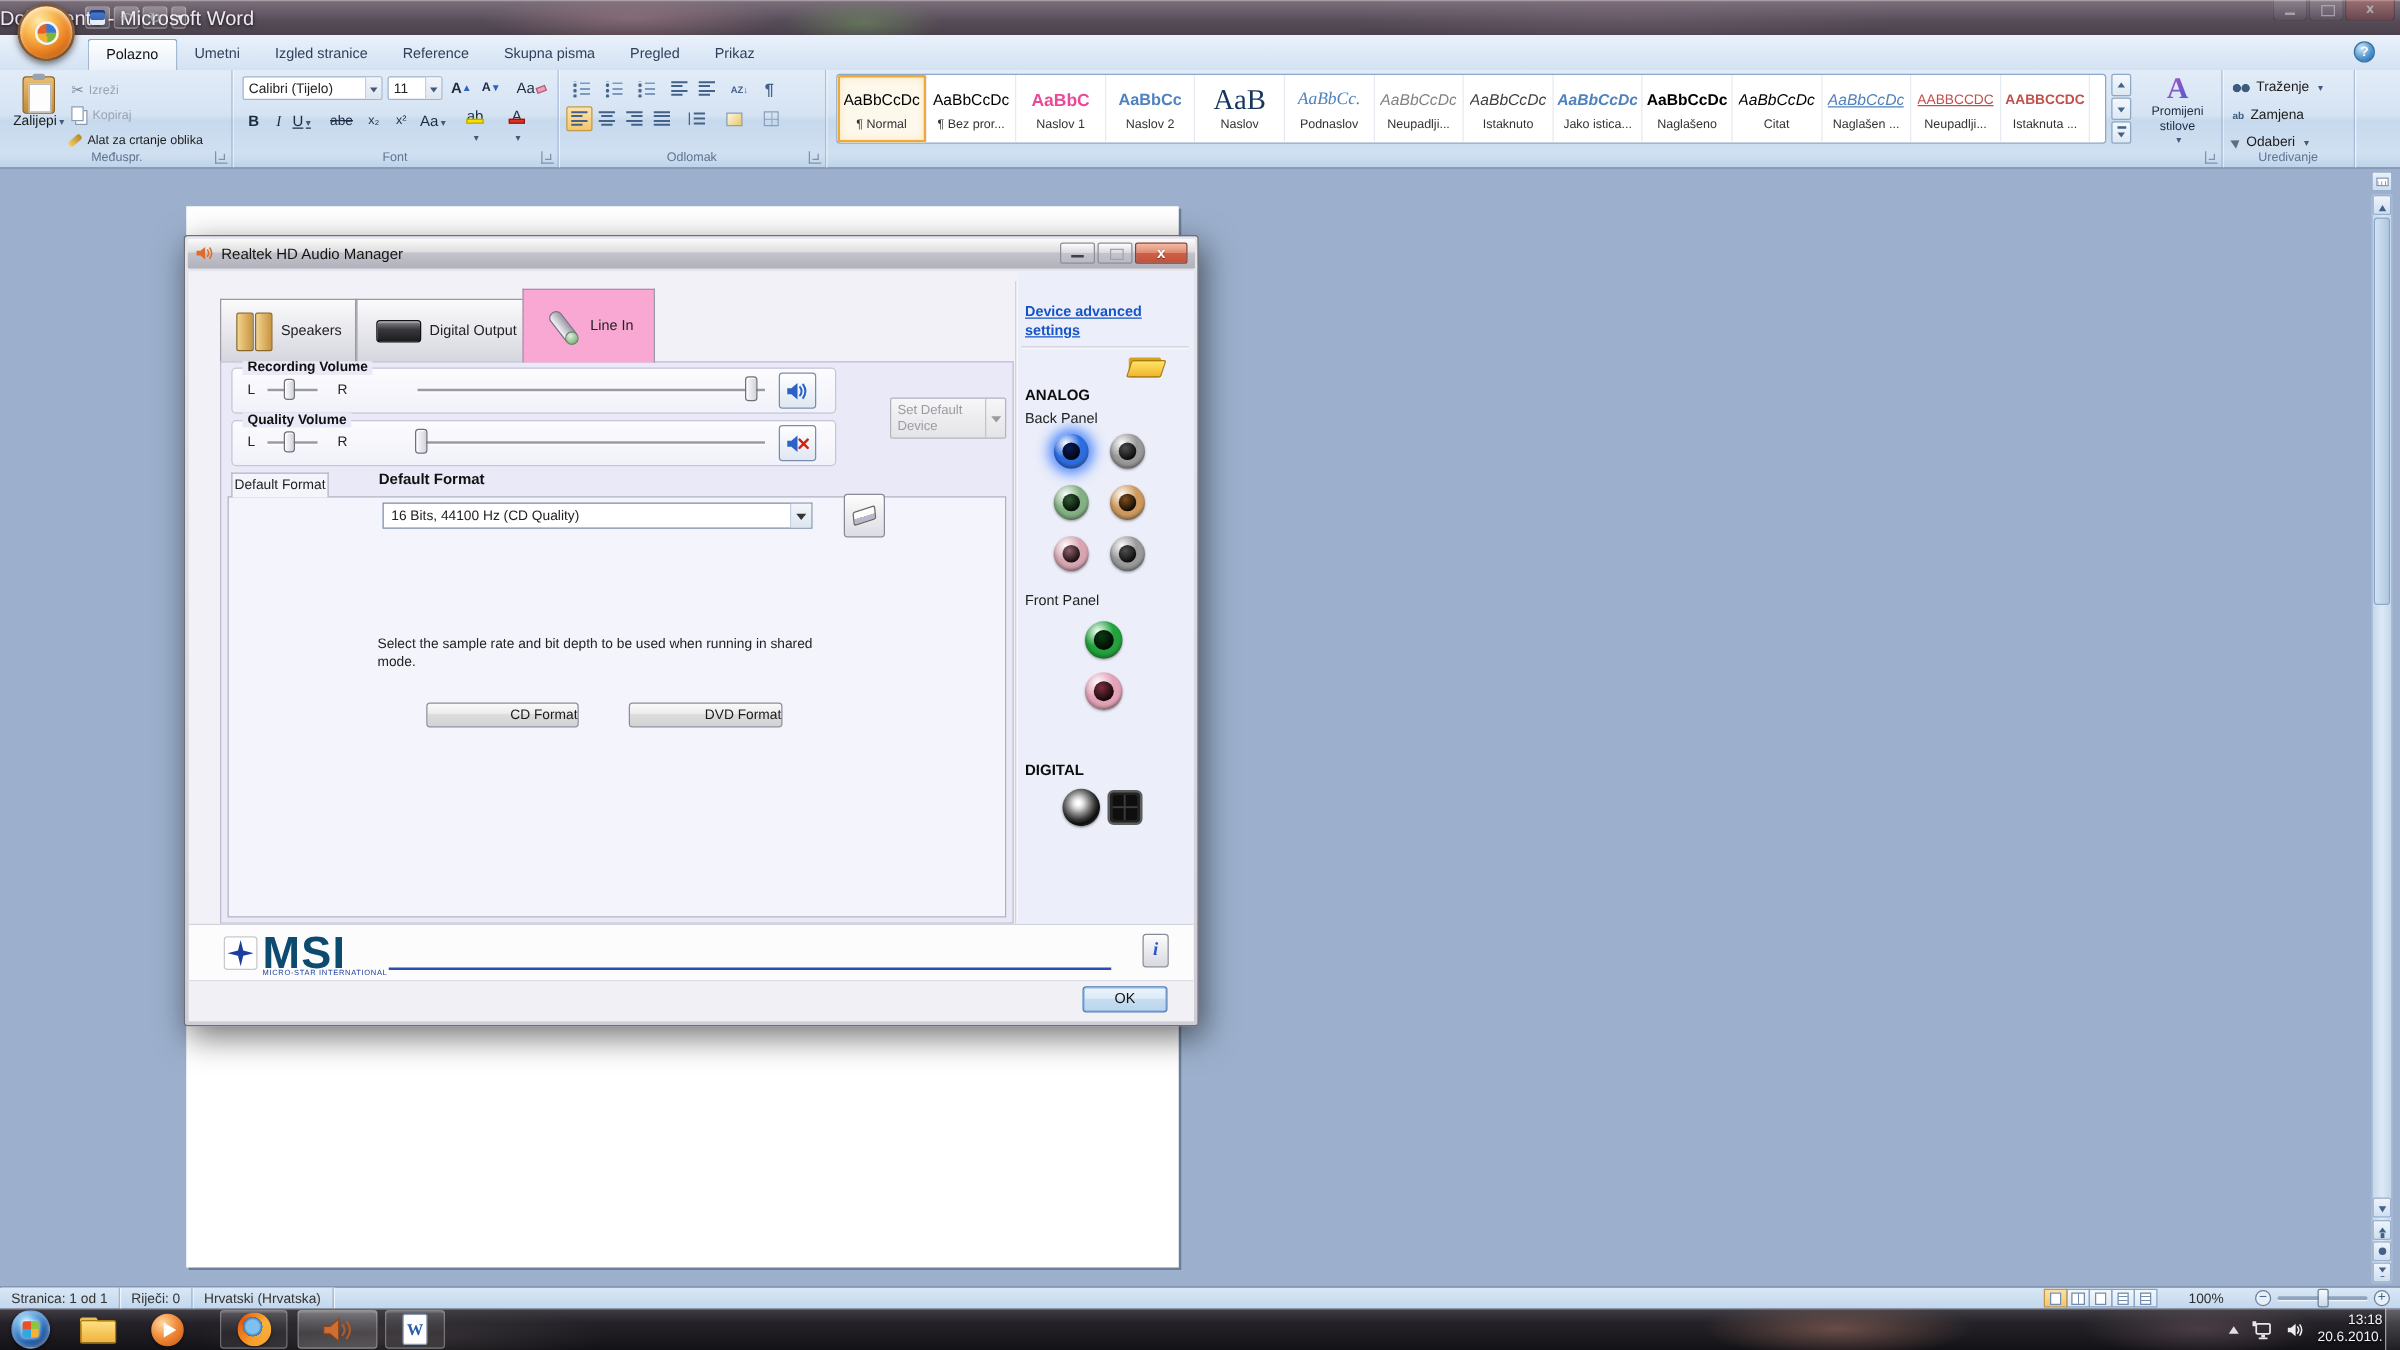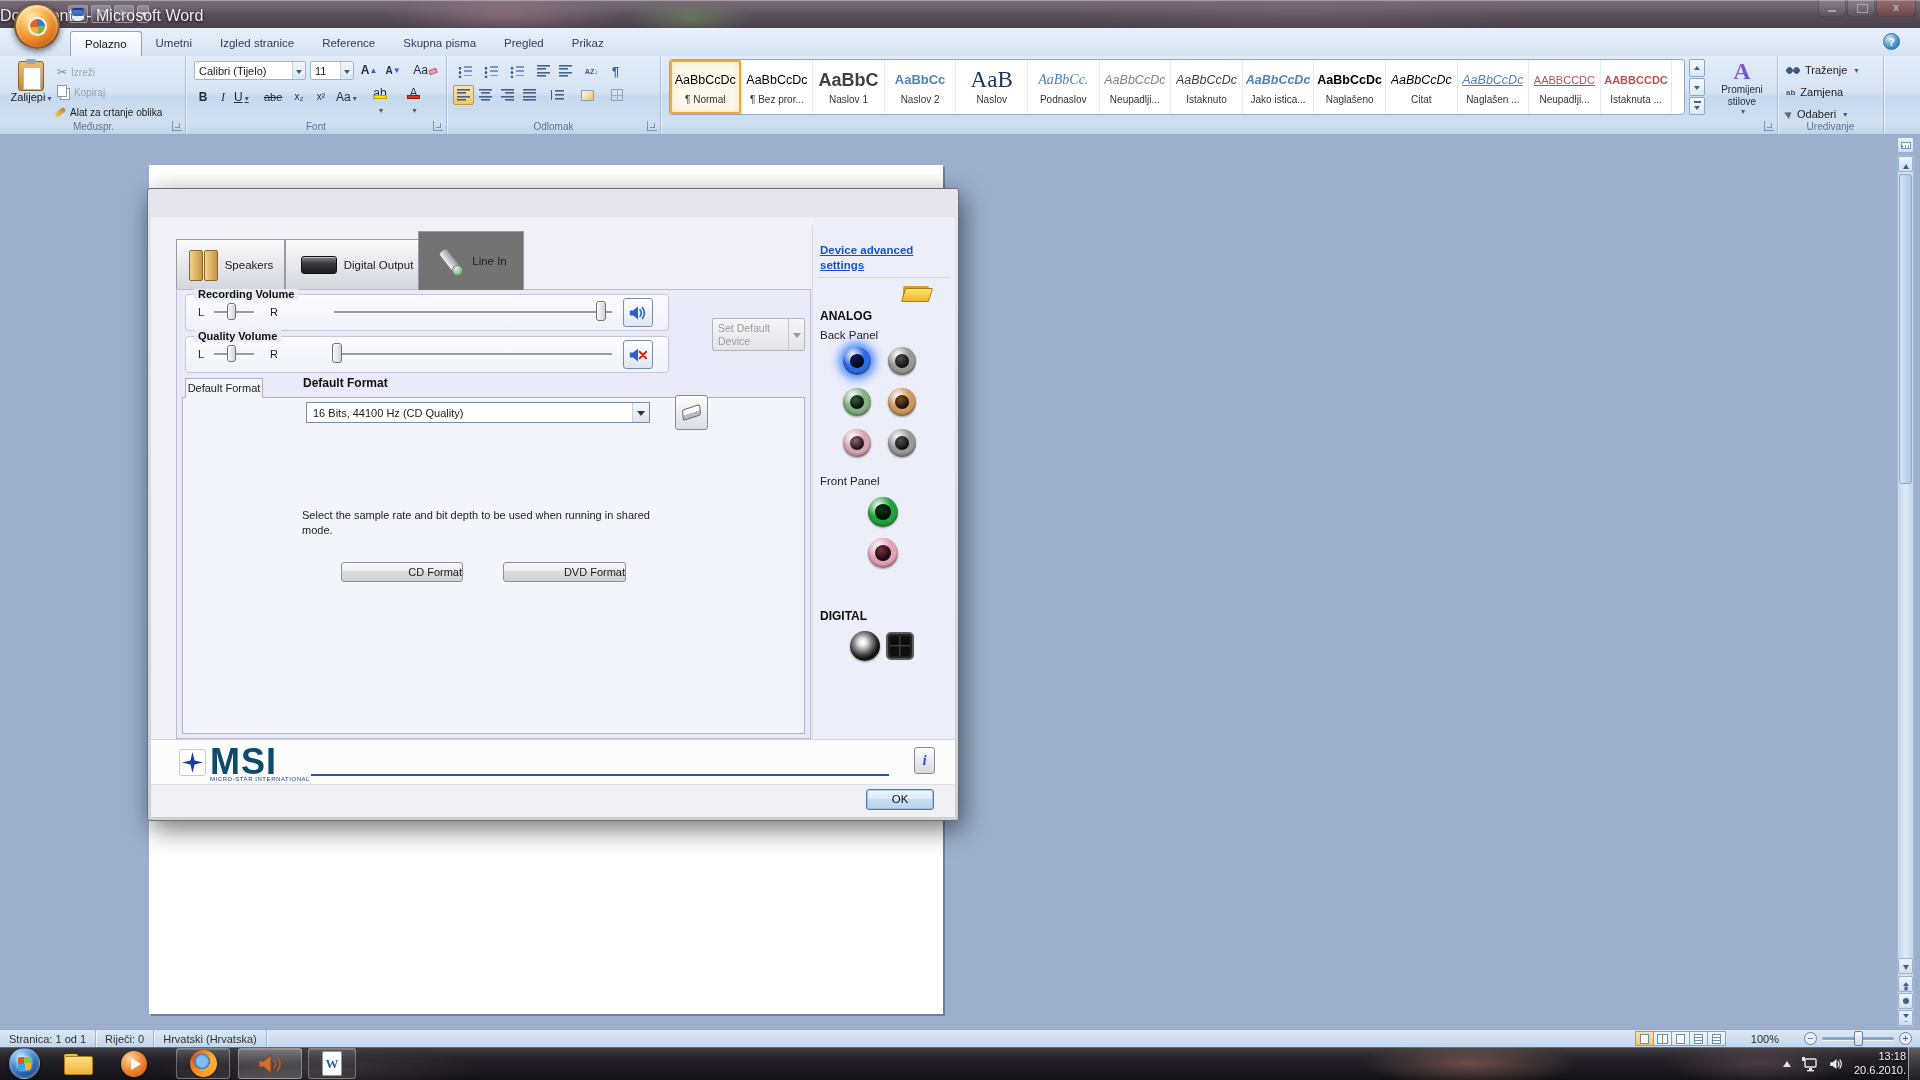--- a/index.html
+++ b/index.html
@@ -132,21 +132,21 @@
   .ico-ls::before{content:"";position:absolute;left:0;top:1px;width:1.6px;height:10px;background:#44618a;}
 
   
   .gallery{position:absolute;left:8px;top:3px;width:1016px;height:56px;background:#fff;
     border:1px solid #8da8c6;border-radius:3px;display:flex;overflow:hidden;}
   .stylecell{width:71.6px;border-right:1px solid #e6ebf2;display:flex;flex-direction:column;
     align-items:center;justify-content:center;flex:none;}
   .stylecell.sel{box-shadow:inset 0 0 0 2px #f0a838, inset 0 0 8px #f8d890;background:#fdf8ec;border-radius:2px;}
   .sprev{font-size:12.5px;color:#000;height:28px;line-height:28px;white-space:nowrap;overflow:hidden;}
   .sname{font-size:10px;color:#333;height:15px;white-space:nowrap;overflow:hidden;}
-  .p3{font-weight:bold;color:#404040;font-size:18px;}
+  .p3{font-weight:bold;color:#ec4899;font-size:14px;}
   .p4{font-weight:bold;color:#4f81bd;font-size:13px;}
   .p5{font-family:"Liberation Serif",serif;font-size:23px;color:#17365d;}
   .p6{font-family:"Liberation Serif",serif;font-style:italic;color:#4f81bd;font-size:14px;}
   .p7{font-style:italic;color:#828282;}
   .p8{font-style:italic;color:#3f3f3f;}
   .p9{font-style:italic;font-weight:bold;color:#4f81bd;}
   .p10{font-weight:bold;}
   .p11{font-style:italic;}
   .p12{font-style:italic;color:#4f81bd;text-decoration:underline;}
   .p13{color:#c0504d;text-decoration:underline;font-size:11px;}
@@ -230,21 +230,21 @@
   .wbtn.min::after{content:"";position:absolute;left:8px;right:8px;bottom:4px;height:2px;background:#3f3f46;}
   .wbtn.max::after{content:"";position:absolute;left:9px;top:4px;width:9px;height:7px;border:1px solid #a2a2ac;}
   .wbtn.cls{width:42px;border-color:#8a4030;
     background:linear-gradient(#f4bca8,#e08a70 48%,#ce5f46 52%,#c4523a);}
   .wbtn.cls::after{content:"x";position:absolute;width:100%;text-align:center;top:0;line-height:15px;
     font-size:12px;font-weight:bold;color:#fff;text-shadow:0 1px 1px rgba(0,0,0,.45);}
   .dlg-body{position:absolute;left:3px;right:3px;top:28px;bottom:3px;background:#f2f1f7;overflow:hidden;}
 
   .dtab{position:absolute;display:flex;align-items:center;justify-content:center;gap:7px;font-size:11.5px;color:#222;
     background:linear-gradient(#fbfbfc,#e4e4ea 60%,#d6d6df);border:1px solid #9a9aa6;border-bottom:none;z-index:2;}
-  .dtab.active{background:#737373;z-index:4;}
+  .dtab.active{background:#f9a8d4;z-index:4;}
   .ico-speakers{position:relative;width:30px;height:32px;}
   .ico-speakers::before,.ico-speakers::after{content:"";position:absolute;top:1px;width:12px;height:29px;
     background:linear-gradient(90deg,#f2d48c,#c89444);border:1px solid #8a6828;border-radius:2px;}
   .ico-speakers::before{left:1px;}.ico-speakers::after{left:16px;}
   .ico-digiout{width:36px;height:18px;border-radius:3px;border:1px solid #111;
     background:linear-gradient(#8a8a8e,#3a3a3e 40%,#1c1c20);box-shadow:inset 0 1px 0 rgba(255,255,255,.5);}
   .ico-linein{position:relative;width:30px;height:32px;}
   .ico-linein::before{content:"";position:absolute;left:10px;top:2px;width:9px;height:27px;border-radius:5px;
     background:linear-gradient(90deg,#f4f4f8,#9a9aa8);border:1px solid #77777f;transform:rotate(-38deg);}
   .ico-linein::after{content:"";position:absolute;right:2px;bottom:1px;width:9px;height:9px;border-radius:50%;
@@ -647,20 +647,32 @@
       <span class="zlabel">100%</span>
       <span class="zcirc">−</span>
       <span class="ztrack">
           <span class="zthumb"></span>
         </span>
       <span class="zcirc">+</span>
     </div>
   </div>
 
   <div class="dlg">
+    <div class="dlg-title">
+      <svg width="15" height="15" viewBox="0 0 24 24">
+        <path d="M2 9h5l6-5v16l-6-5H2z" fill="#e06a28"></path>
+        <path d="M16 8q3 4 0 8 M19 5.5q4.5 6.5 0 13" stroke="#e06a28" stroke-width="2" fill="none" stroke-linecap="round"></path>
+      </svg>
+      <span class="ttxt">Realtek HD Audio Manager</span>
+      <div class="wbtns">
+        <span class="wbtn min"></span>
+        <span class="wbtn max"></span>
+        <span class="wbtn cls"></span>
+      </div>
+    </div>
     <div class="dlg-body">
 
       <div class="dtab" style="left:25px;top:22px;width:109px;height:50px">
         <span class="ico-speakers"></span>
         <span>Speakers</span>
       </div>
       <div class="dtab" style="left:134px;top:22px;width:144px;height:50px">
         <span class="ico-digiout"></span>
         <span>Digital Output</span>
       </div>

